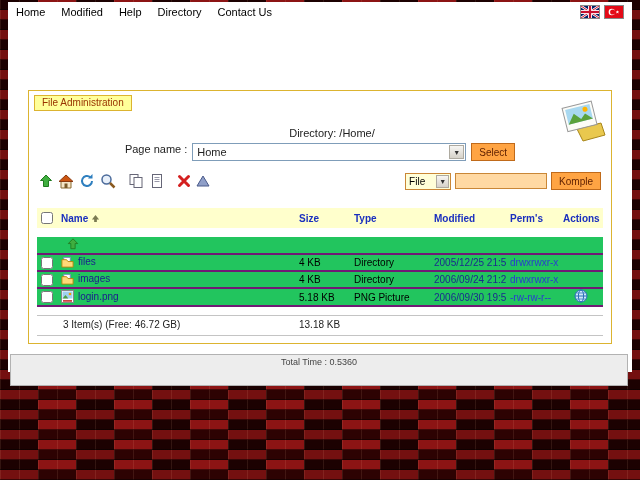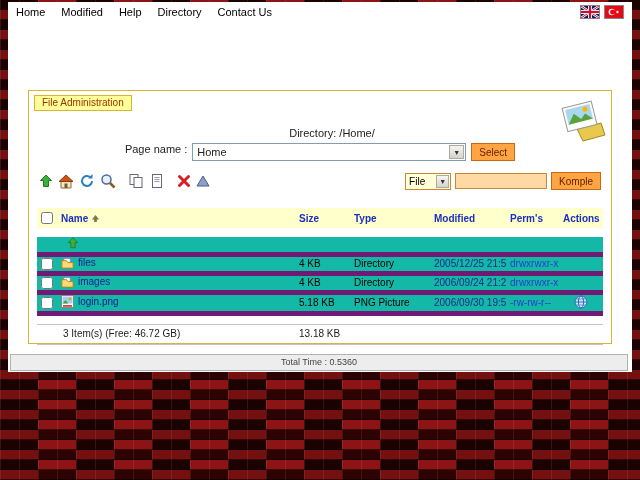--- a/index.html
+++ b/index.html
@@ -55,34 +55,34 @@
   .tinput{width:92px;height:16px;background:#ffd9a3;border:1px solid #c98737;font-size:10px;
     box-sizing:border-box;padding:0 3px;font-family:inherit;}
   
   .tablewrap{position:absolute;top:110px;left:8px;width:489px;margin-top:7px;}
   table.ftable{border-collapse:collapse;table-layout:fixed;width:566px;font-size:10px;}
   .ftable th{background:#ffffcc;color:#1a2fbe;font-weight:bold;text-align:left;height:20px;
     padding:0 4px;white-space:nowrap;overflow:hidden;}
   .ftable td{padding:0 4px;white-space:nowrap;overflow:hidden;vertical-align:middle;}
   .c-check{text-align:center !important;padding:0 !important;}
   tr.sp td{height:9px;background:#fff;padding:0;}
-  tr.row{background:#14b8a6;height:17px;border-bottom:5px solid #701a75;}
+  tr.row{background:#22c55e;height:17px;border-bottom:2px solid #701a75;}
   input[type=checkbox]{width:12px;height:12px;margin:0;vertical-align:middle;}
   .ncell{display:inline-flex;align-items:center;gap:4px;}
   .fname{color:#1b1b8e;cursor:pointer;}
   .mod{color:#1b2a8e;}
   .perm{color:#2a3bd0;}
   .c-act{text-align:center !important;}
   .sorticon{margin-left:3px;vertical-align:-1px;}
   .summary{margin-top:8px;width:566px;height:19px;border-top:1px solid #c4c4c4;
     border-bottom:1px solid #c4c4c4;position:relative;font-size:10px;color:#222;}
   .sumleft{position:absolute;left:26px;top:3px;}
   .sumsize{position:absolute;left:262px;top:3px;text-align:center;}
   
-  .statusbar{position:absolute;left:2px;top:352px;width:618px;height:17px;line-height:15px;
+  .statusbar{position:absolute;left:2px;top:352px;width:618px;height:32px;line-height:15px;
     background:#ededed;border:1px solid #b2b2b2;text-align:center;font-size:9px;color:#444;
     box-sizing:border-box;}
 </style>
 </head>
 <body>
 
 <div class="page">
 
   <div class="nav">
     <span class="navlink">Home</span>

